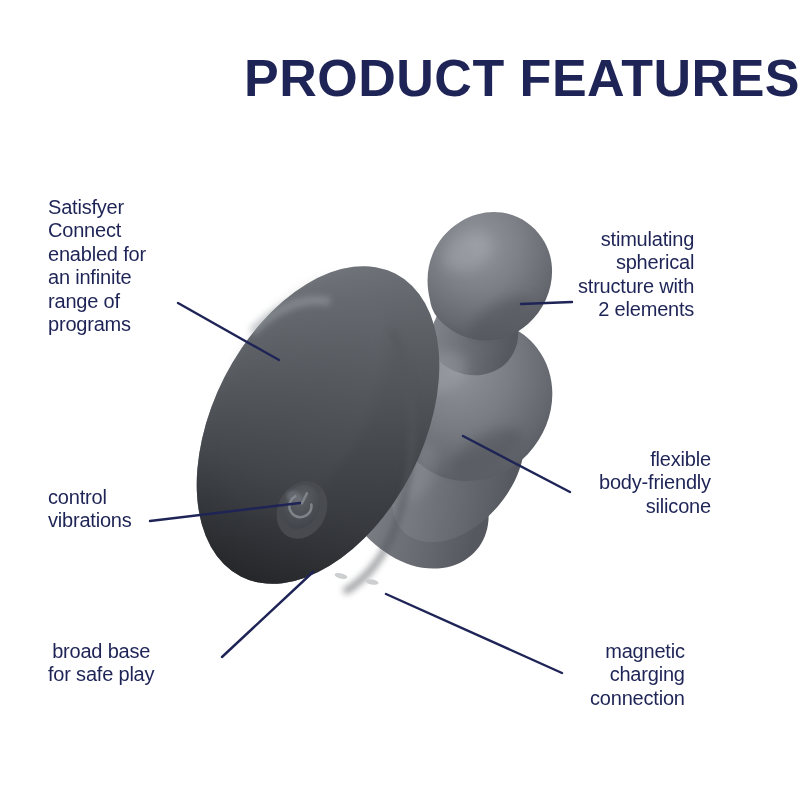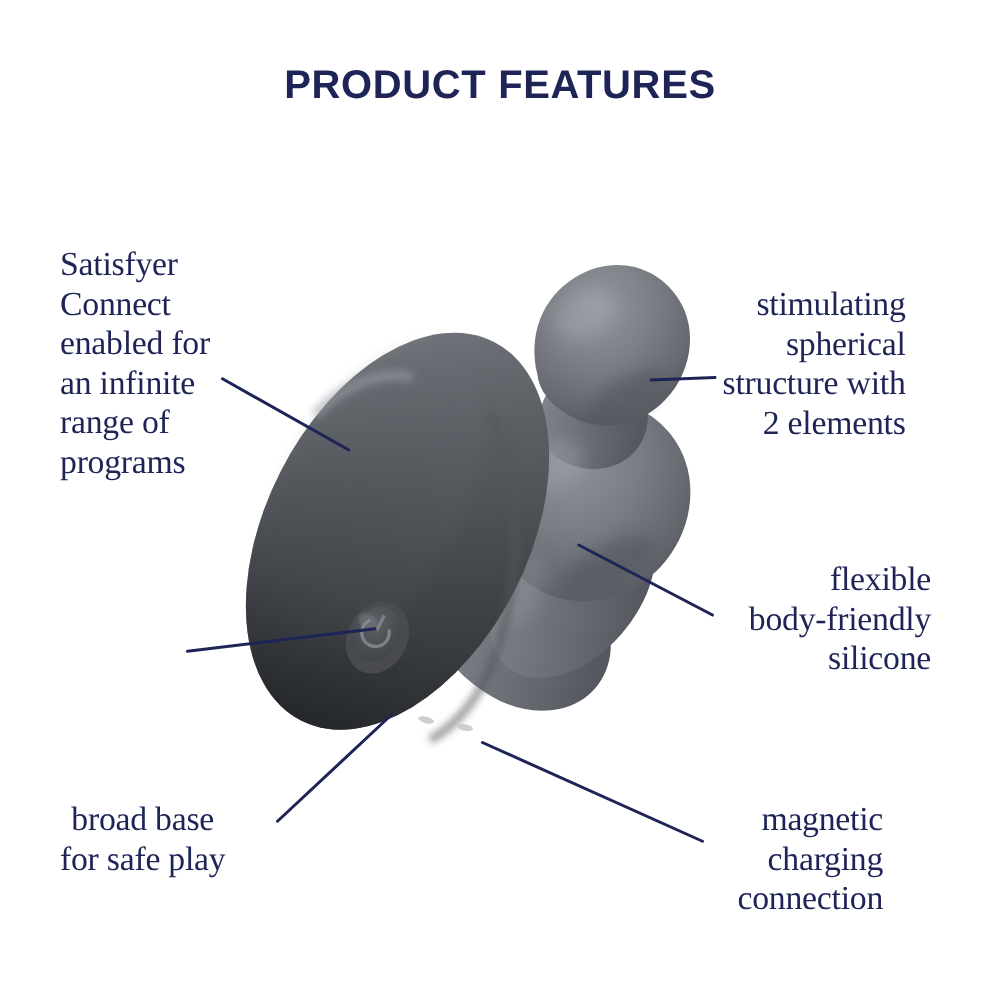--- a/index.html
+++ b/index.html
@@ -21,38 +21,37 @@
     inset: 0;
     background: #ffffff;
   }
 
   
   .title {
     position: absolute;
     top: 50px;
     left: 0;
     width: 800px;
-    text-align: center;
-    font-size: 32px;
+    text-align: right;
+    font-size: 52px;
     font-weight: 700;
     letter-spacing: 0.5px;
     color: #1e2456;
     line-height: 1.1;
   }
 
   
   .label {
     position: absolute;
     color: #1e2456;
-    font-size: 27px;
+    font-size: 20px;
     font-weight: 400;
     line-height: 1.17;
     letter-spacing: -0.2px;
     white-space: pre-line;
-    font-family: Liberation Serif, serif;
   }
   .label-left  { text-align: left; }
   .label-right { text-align: right; }
 
   #label-connect    { left: 48px;  top: 196px; }
   #label-control    { left: 48px;  top: 486px; }
   #label-base       { left: 48px;  top: 640px; text-align: center; }
   #label-spherical  { left: 578px; top: 228px; }
   #label-silicone   { left: 599px; top: 448px; }
   #label-magnetic   { left: 590px; top: 640px; }
@@ -216,20 +215,22 @@
     </g>
   </svg>
 
   <div class="label label-left" id="label-connect">Satisfyer
 Connect
 enabled for
 an infinite
 range of
 programs</div>
 
+  <div class="label label-left" id="label-control">control
+vibrations</div>
 
   <div class="label label-left" id="label-base">broad base
 for safe play</div>
 
   <div class="label label-right" id="label-spherical">stimulating
 spherical
 structure with
 2 elements</div>
 
   <div class="label label-right" id="label-silicone">flexible

